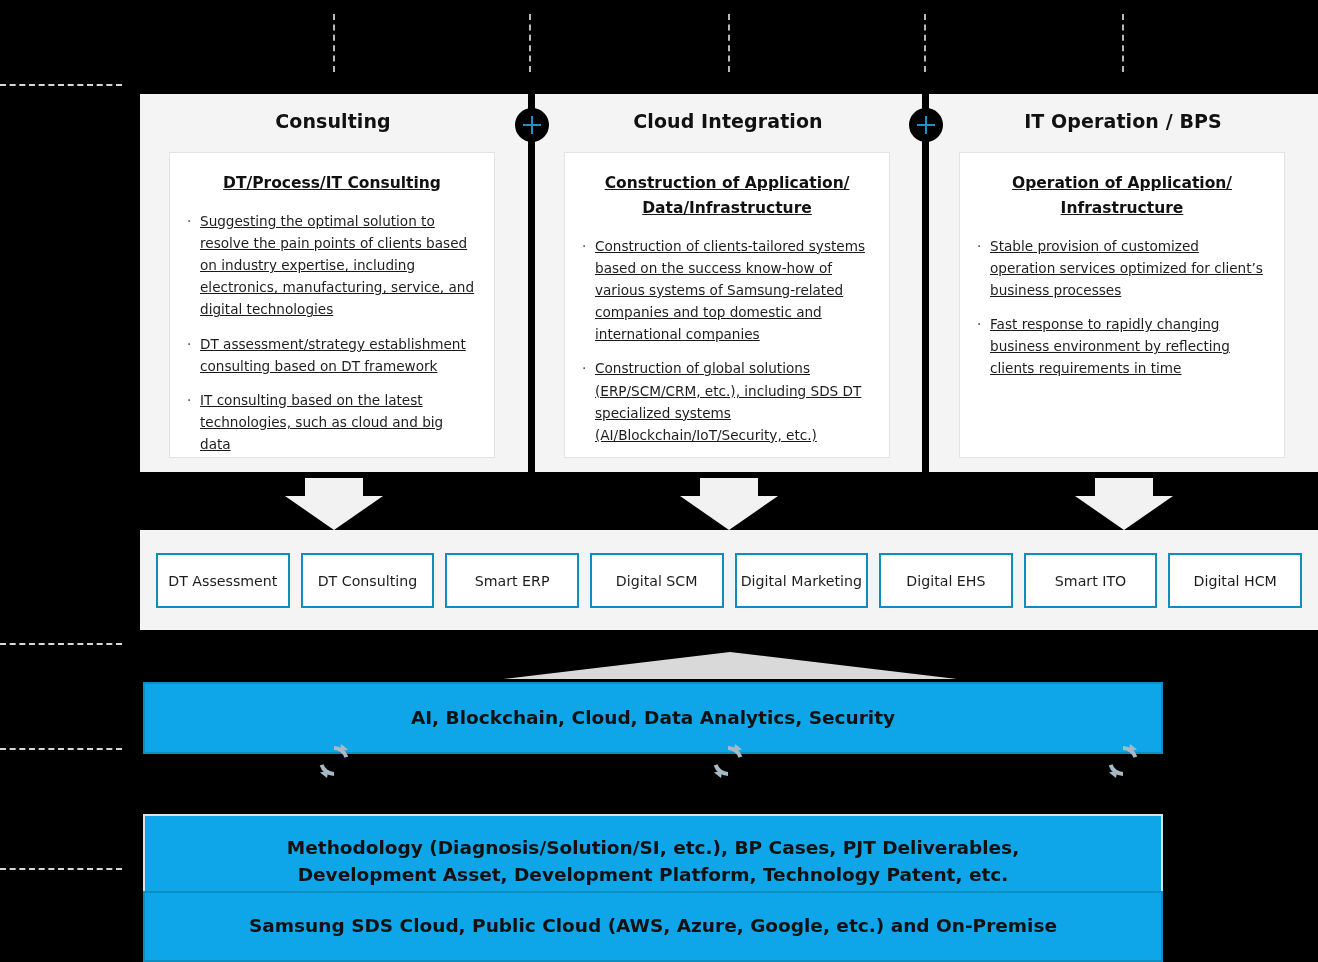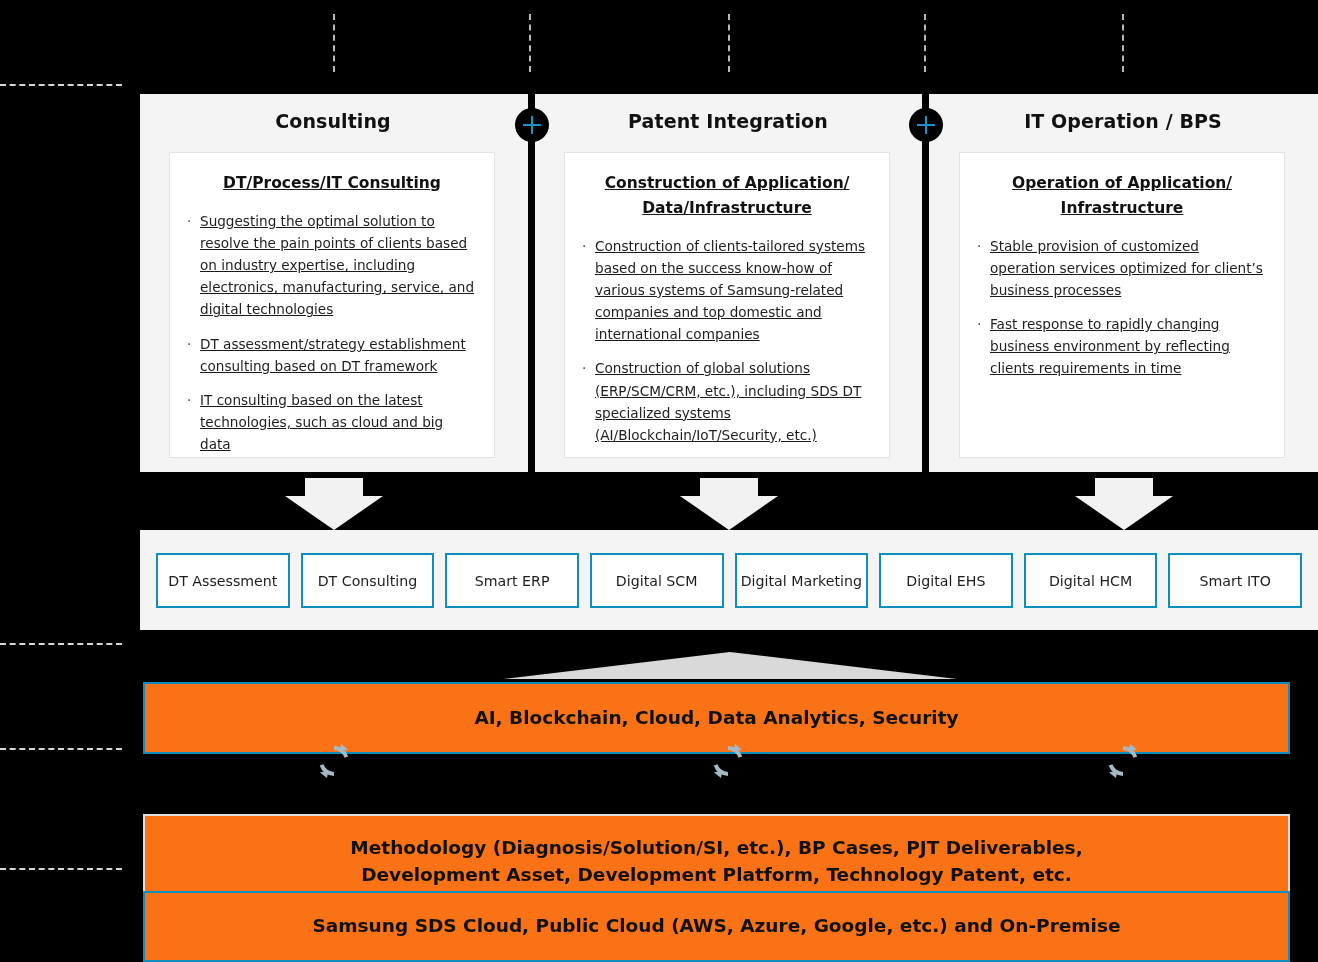--- a/index.html
+++ b/index.html
@@ -191,22 +191,22 @@
     border-left: 227px solid transparent;
     border-right: 227px solid transparent;
     border-bottom: 27px solid #d9d9d9;
     z-index: 3;
   }
 
   
   .band {
     position: absolute;
     left: 143px;
-    width: 1147px;
-    background: #f97316;
+    width: 1020px;
+    background: #0ea5e9;
     box-sizing: border-box;
     display: flex;
     align-items: center;
     justify-content: center;
     text-align: center;
     z-index: 4;
   }
   .band.blue { border: 2px solid #0d8ebe; }
   .band.gray { border: 2px solid #e0e0e0; margin-top: 42px; }
   .band-text {
@@ -255,21 +255,21 @@
         <div class="card-heading">DT/Process/IT Consulting</div>
         <ul class="bullets">
           <li><span class="dot">·</span><span>Suggesting the optimal solution to resolve the pain points of clients based on industry expertise, including electronics, manufacturing, service, and digital technologies</span></li>
           <li><span class="dot">·</span><span>DT assessment/strategy establishment consulting based on DT framework</span></li>
           <li><span class="dot">·</span><span>IT consulting based on the latest technologies, such as cloud and big data</span></li>
         </ul>
       </div>
     </div>
 
     <div class="col" style="left:410px">
-      <div class="col-title">Patent Integration</div>
+      <div class="col-title">Cloud Integration</div>
       <div class="col-card">
         <div class="card-heading">Construction of Application/ Data/Infrastructure</div>
         <ul class="bullets">
           <li><span class="dot">·</span><span>Construction of clients-tailored systems based on the success know-how of various systems of Samsung-related companies and top domestic and international companies</span></li>
           <li><span class="dot">·</span><span>Construction of global solutions (ERP/SCM/CRM, etc.), including SDS DT specialized systems (AI/Blockchain/IoT/Security, etc.)</span></li>
         </ul>
       </div>
     </div>
 
     <div class="col" style="left:805px">
@@ -304,22 +304,22 @@
   </svg>
 
   <div id="chip-panel">
     <div id="chip-row">
       <div class="chip">DT Assessment</div>
       <div class="chip">DT Consulting</div>
       <div class="chip">Smart ERP</div>
       <div class="chip">Digital SCM</div>
       <div class="chip">Digital Marketing</div>
       <div class="chip">Digital EHS</div>
+      <div class="chip">Smart ITO</div>
       <div class="chip">Digital HCM</div>
-      <div class="chip">Smart ITO</div>
     </div>
   </div>
 
   <div id="funnel"></div>
 
   <div class="band blue" id="band-tech">
     <div class="band-text">AI, Blockchain, Cloud, Data Analytics, Security</div>
   </div>
 
   <div class="band gray" id="band-methodology">

